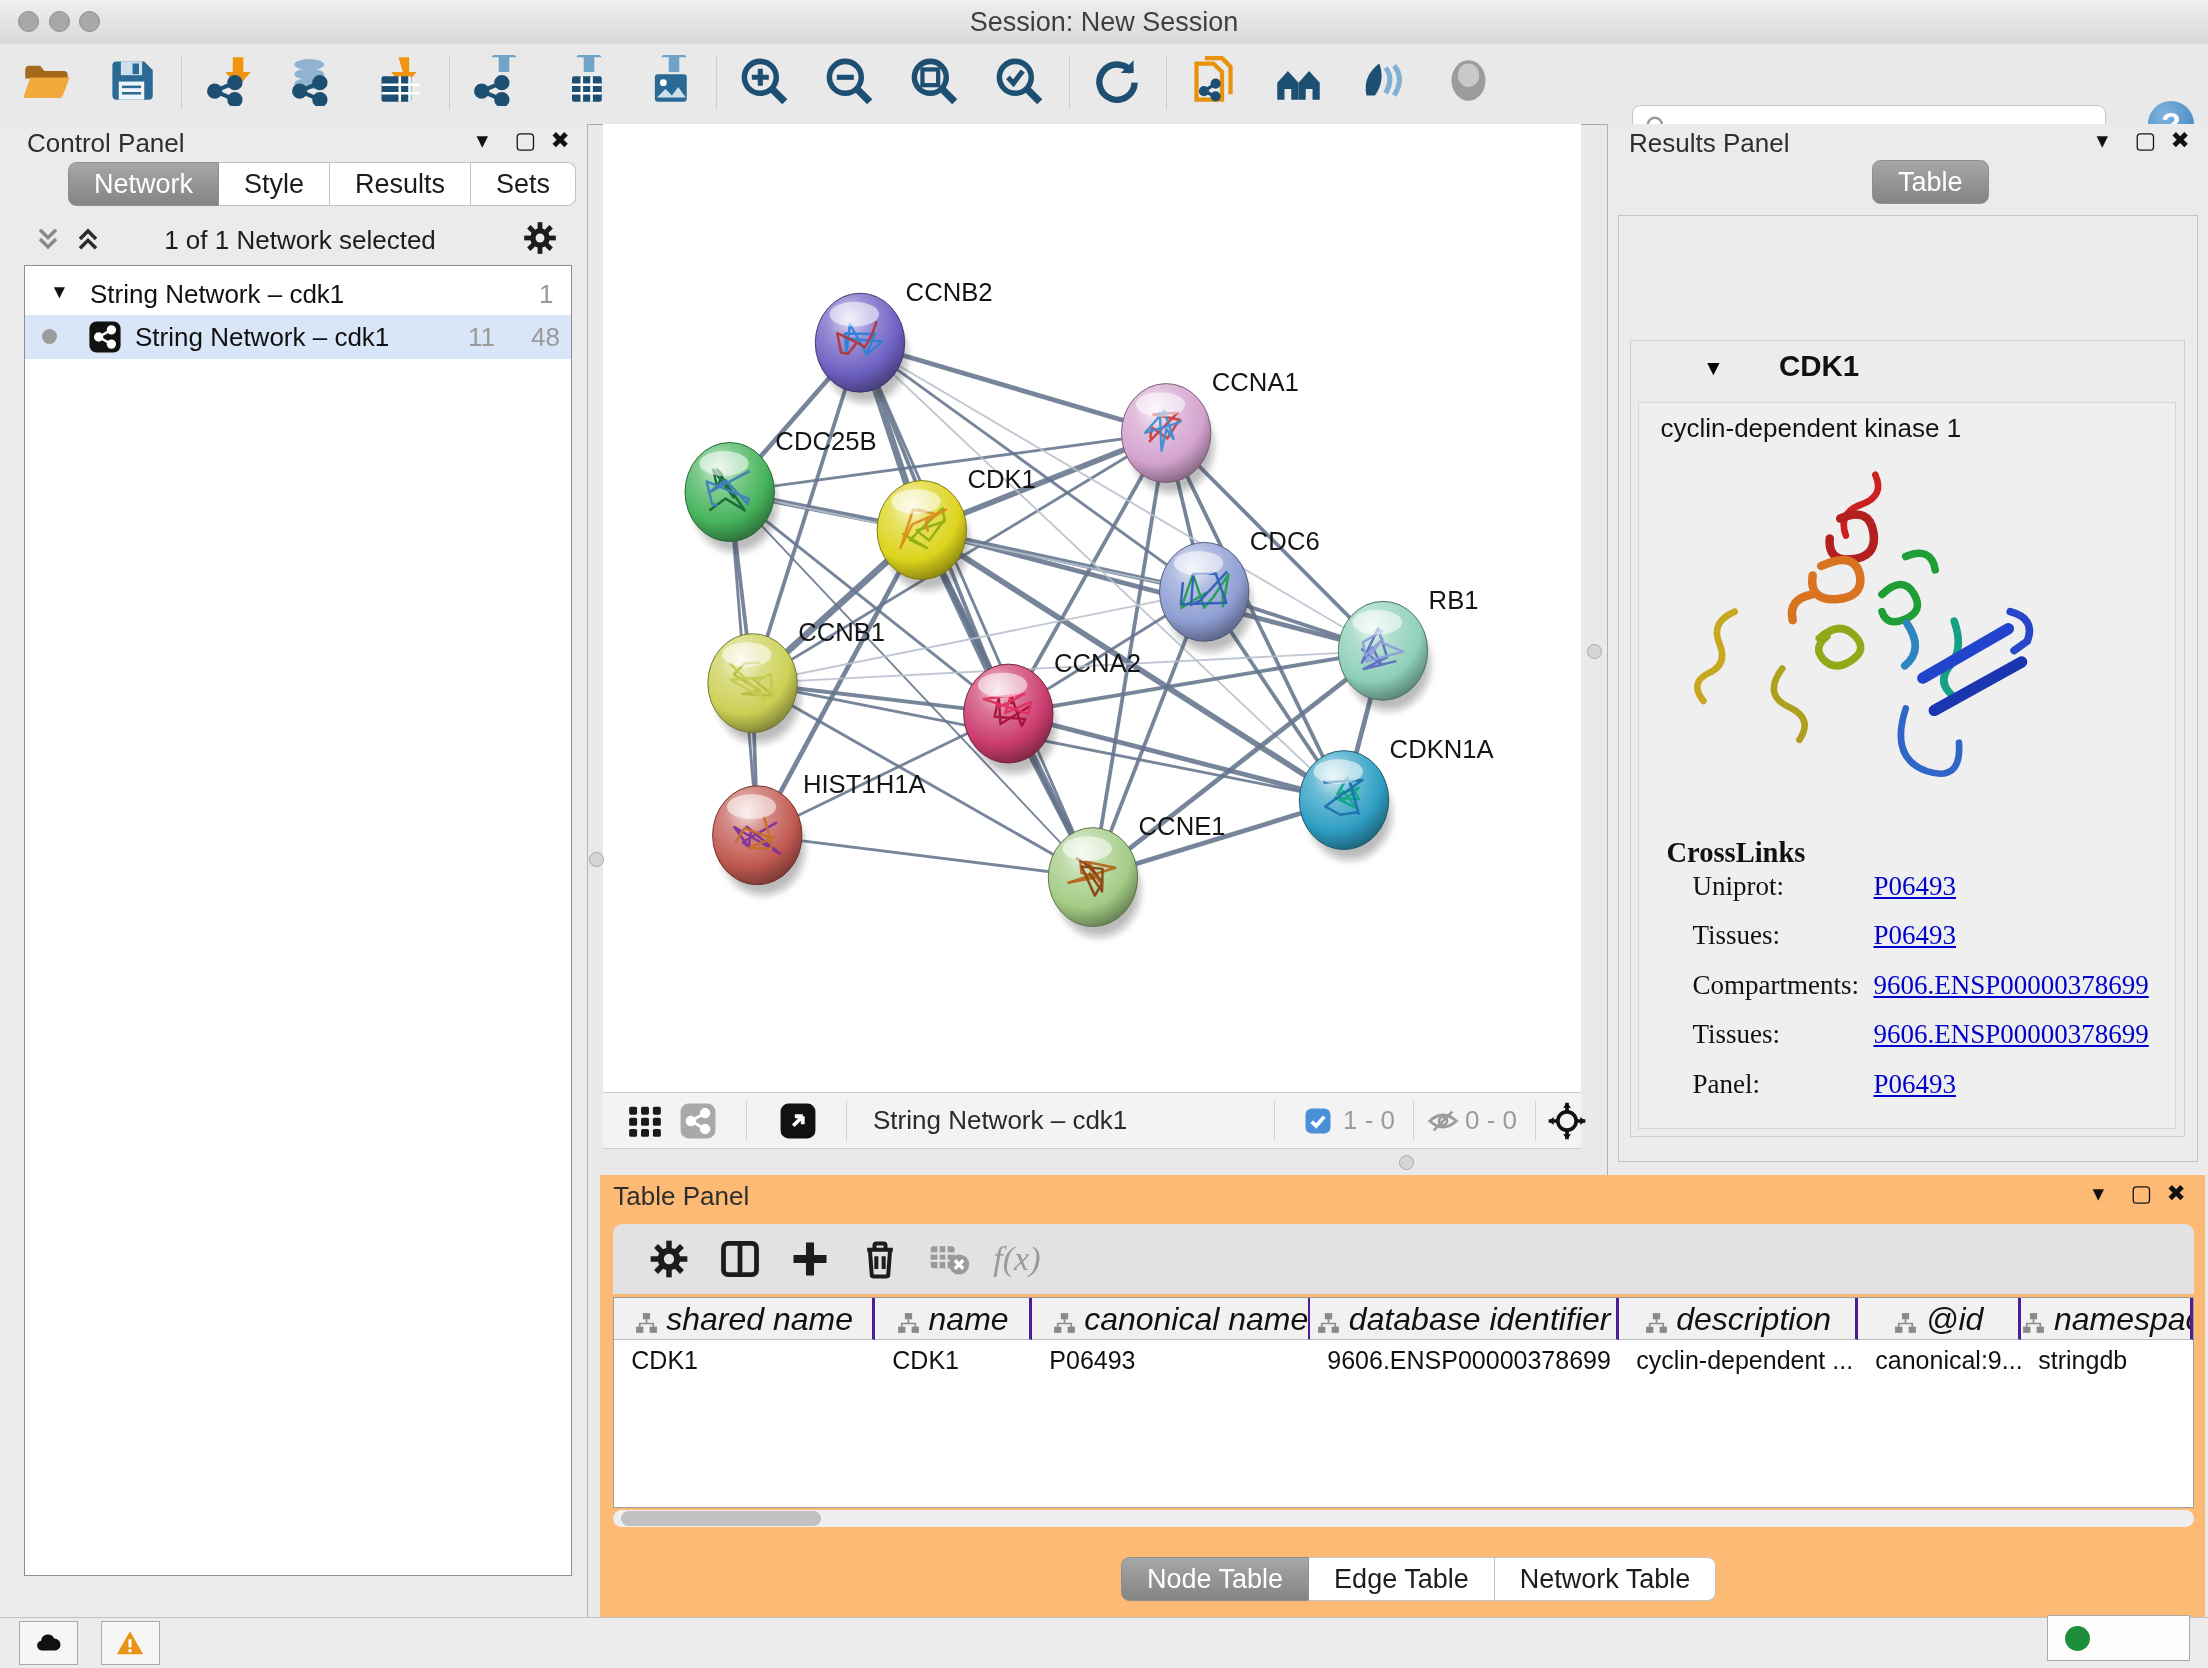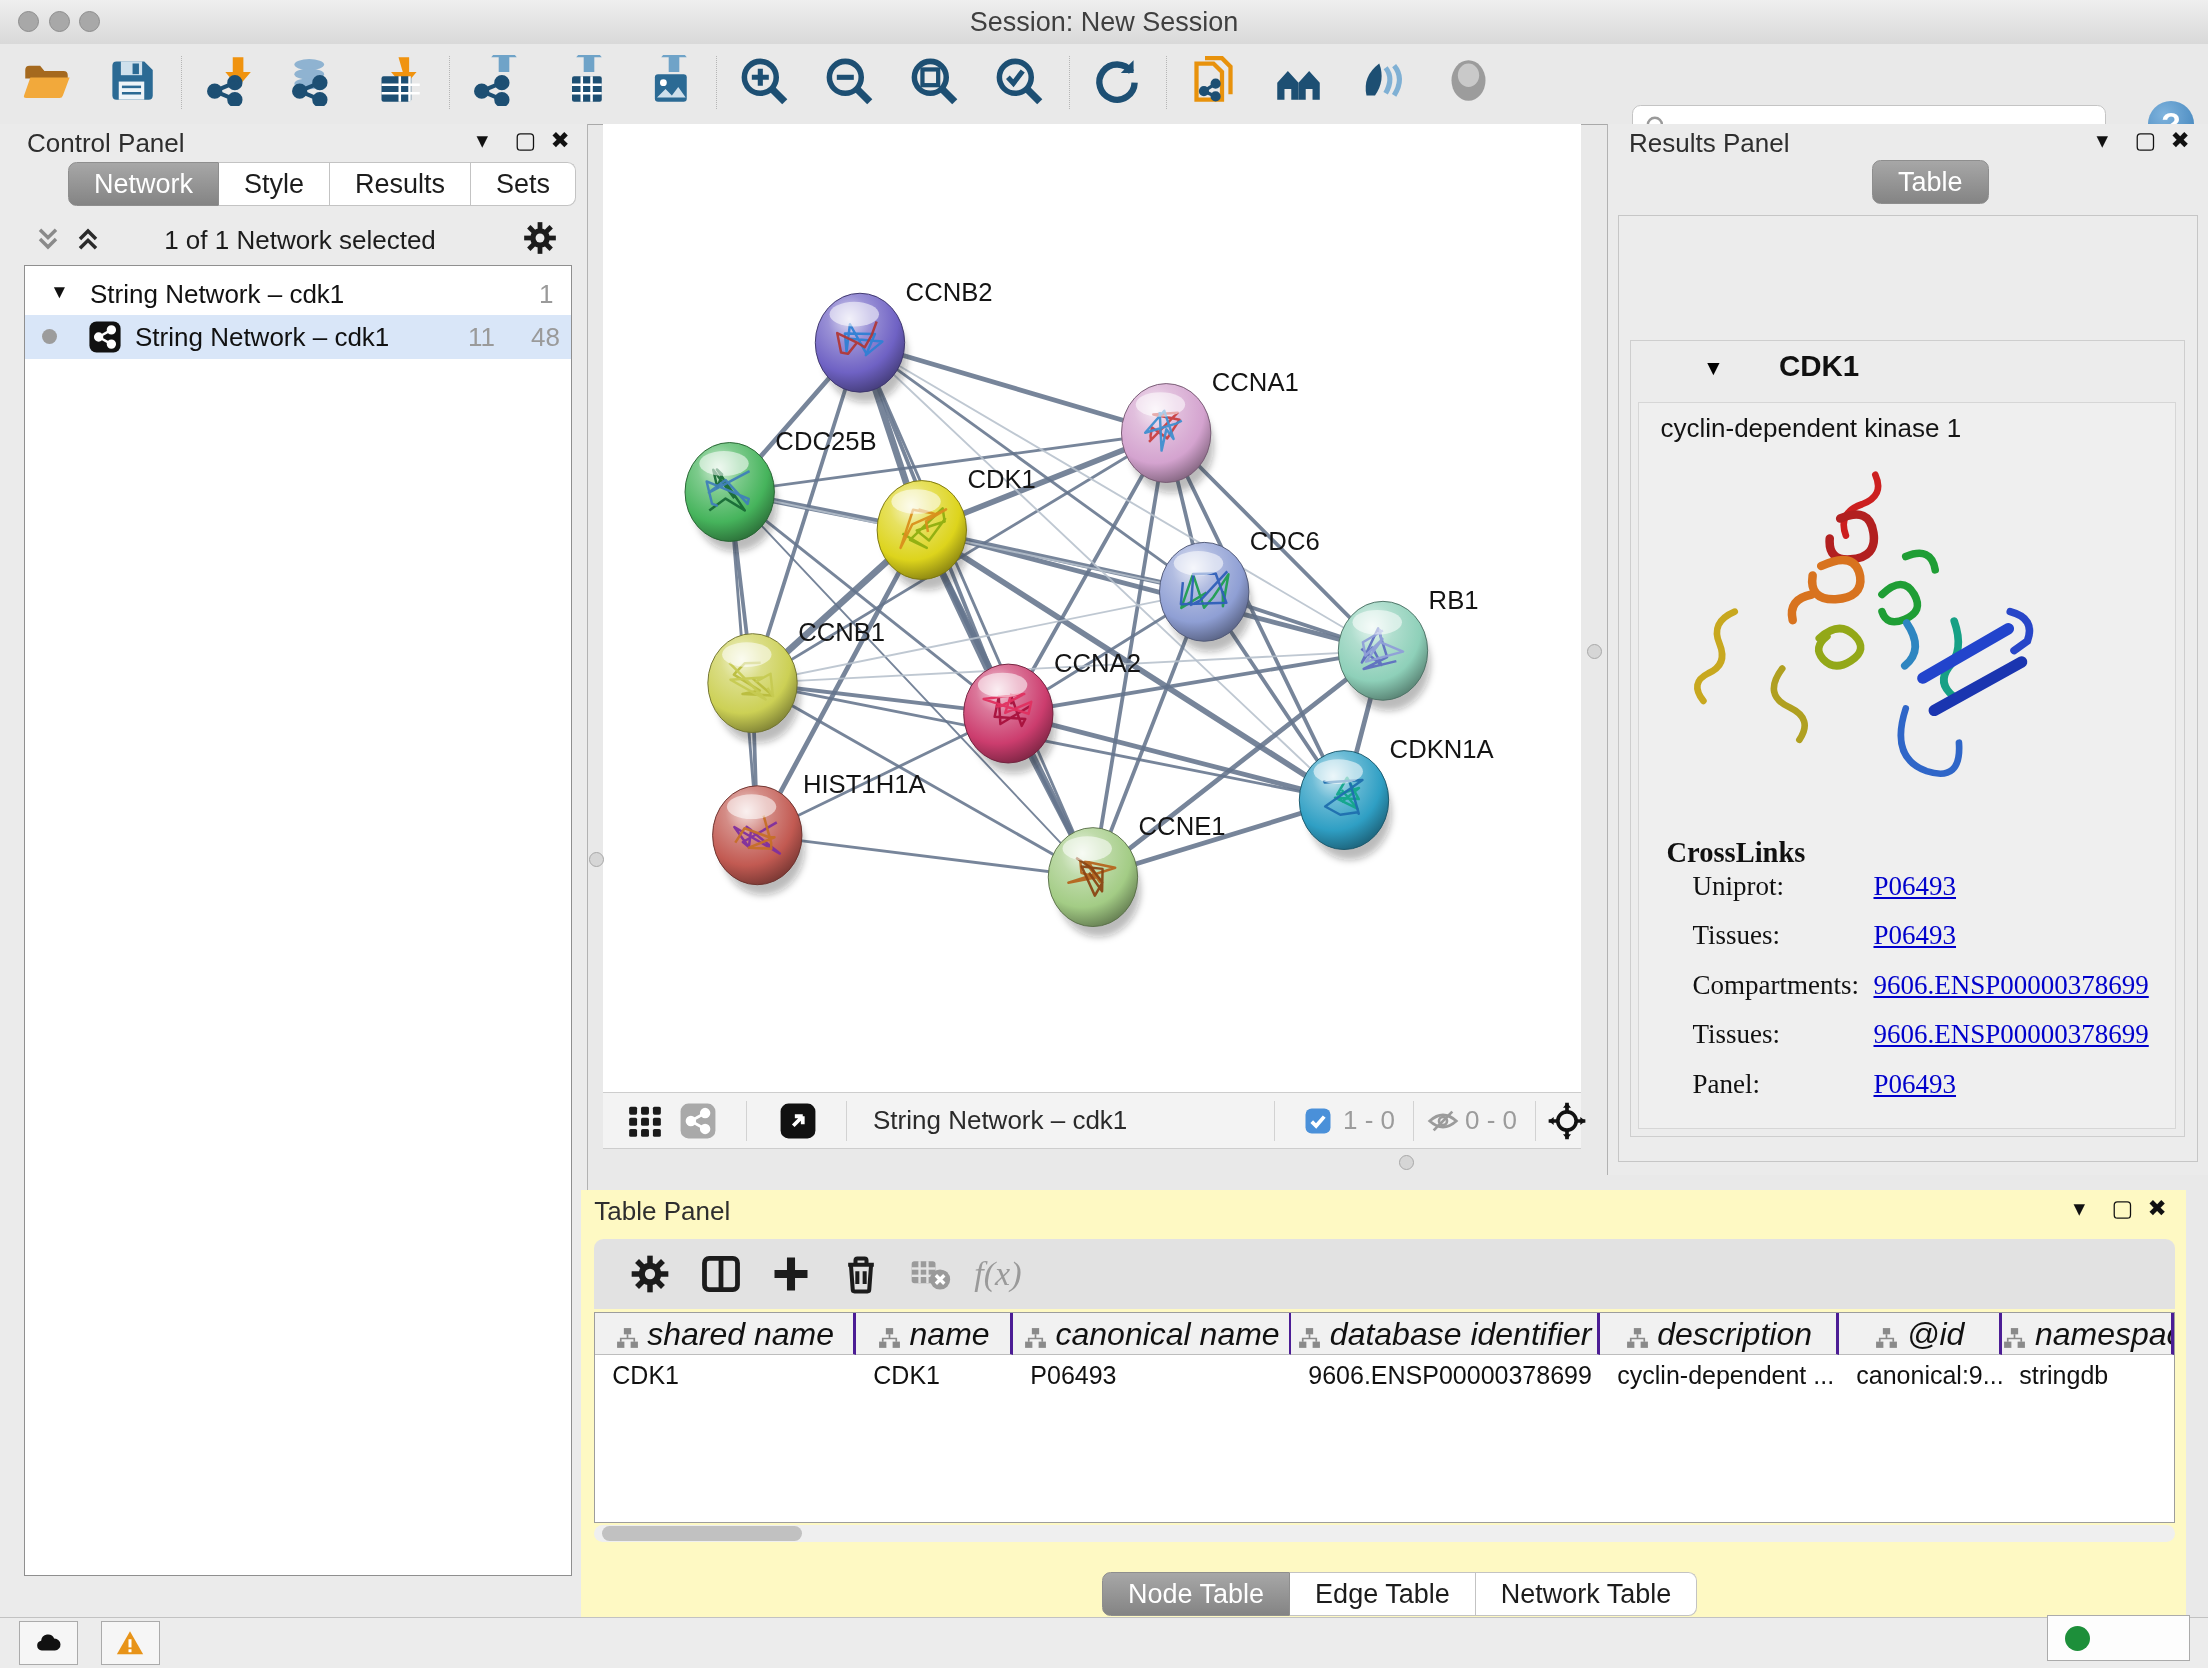--- a/index.html
+++ b/index.html
@@ -65,21 +65,21 @@
     border:1px solid #c2c2c2;border-radius:9.5px;font-size:26px;color:#111;text-align:center;}
   #rp-section{left:11.4px;top:124px;width:555px;height:797px;background:#ececec;
     border:1px solid #cecece;box-sizing:border-box;}
   #rp-inner{left:7.6px;top:61px;width:538px;height:727px;background:#efefef;
     border:1px solid #d6d6d6;box-sizing:border-box;}
   #crosslinks{font-family:"Liberation Serif",serif;}
   .xl-label{position:absolute;left:53px;font-size:27px;color:#111;font-family:"Liberation Serif",serif;}
   .xl-value{position:absolute;left:234px;font-size:27px;color:#0000cc;text-decoration:underline;
     font-family:"Liberation Serif",serif;}
   
-  #table-panel{left:581px;top:1175px;width:1605px;height:442px;background:#fef9c3;margin-top:15px;}
+  #table-panel{left:600px;top:1175px;width:1605px;height:442px;background:#fdba74;}
   #tp-toolbar{left:13.3px;top:49px;width:1581px;height:70px;background:#e2e2e2;border-radius:9.5px 9.5px 0 0;}
   .tpicon{position:absolute;top:13.3px;width:44px;height:44px;}
   .tpicon svg{width:44px;height:44px;}
   #tp-table{left:13.3px;top:122px;width:1581px;height:211px;background:#fff;
     border:1px solid #9d9d9d;box-sizing:border-box;}
   .th{position:absolute;top:0;height:42px;background:#f1f1f1;border-right:3px solid #4c1d95;
     border-bottom:1px solid #bdbdbd;box-sizing:border-box;font-size:32px;color:#111;
     line-height:42px;text-align:center;white-space:nowrap;overflow:hidden;font-style:italic;}
   .th svg{vertical-align:-5.7px;margin-right:7.6px;}
   .td{position:absolute;top:42px;height:40px;line-height:40px;font-size:25px;color:#111;
@@ -661,21 +661,21 @@
       <div class="td" style="left: 0px; width: 261px;">CDK1</div>
       <div class="th" style="left: 261px; width: 157px;"><svg width="25" height="25" viewBox="0 0 24 24">
           <g fill="#8a8a8a">
             <rect x="8.5" y="2" width="7" height="6"></rect>
             <rect x="2" y="15" width="7" height="6"></rect>
             <rect x="15" y="15" width="7" height="6"></rect>
           </g>
           <path d="M12 8 v4 M5.5 15 v-3 h13 v3" stroke="#8a8a8a" stroke-width="1.6" fill="none"></path>
         </svg><span>name</span></div>
       <div class="td" style="left: 261px; width: 157px;">CDK1</div>
-      <div class="th" style="left: 418px; width: 279px;"><svg width="25" height="25" viewBox="0 0 24 24">
+      <div class="th" style="left: 418px; width: 279px; text-align: right;"><svg width="25" height="25" viewBox="0 0 24 24">
           <g fill="#8a8a8a">
             <rect x="8.5" y="2" width="7" height="6"></rect>
             <rect x="2" y="15" width="7" height="6"></rect>
             <rect x="15" y="15" width="7" height="6"></rect>
           </g>
           <path d="M12 8 v4 M5.5 15 v-3 h13 v3" stroke="#8a8a8a" stroke-width="1.6" fill="none"></path>
         </svg><span>canonical name</span></div>
       <div class="td" style="left: 418px; width: 279px;">P06493</div>
       <div class="th" style="left: 696px; width: 309px;"><svg width="25" height="25" viewBox="0 0 24 24">
           <g fill="#8a8a8a">

